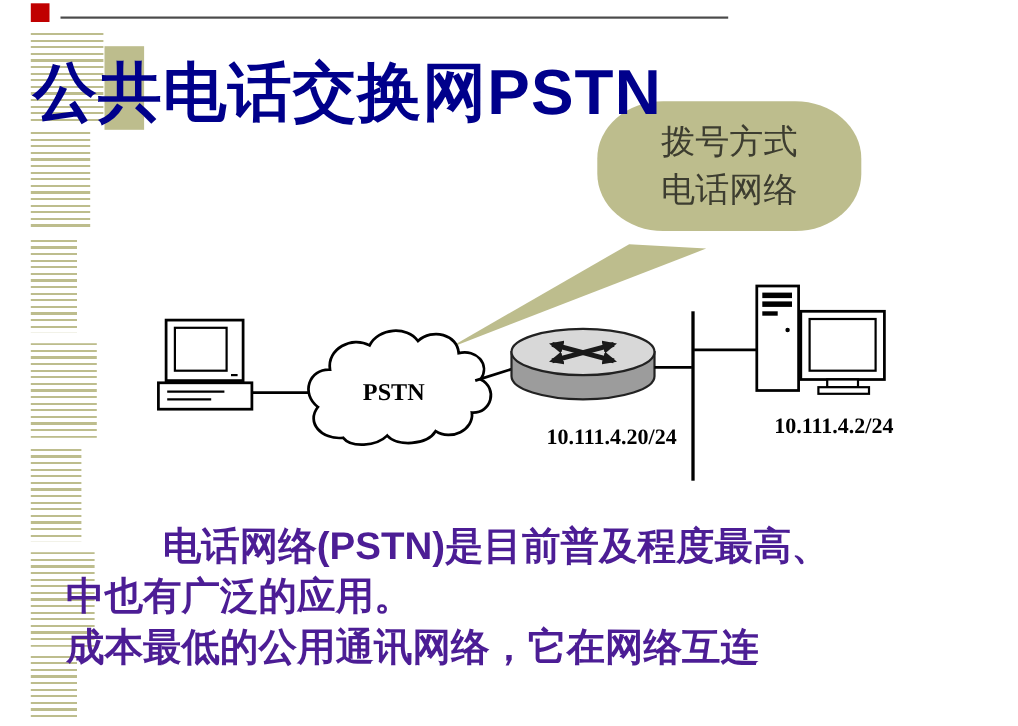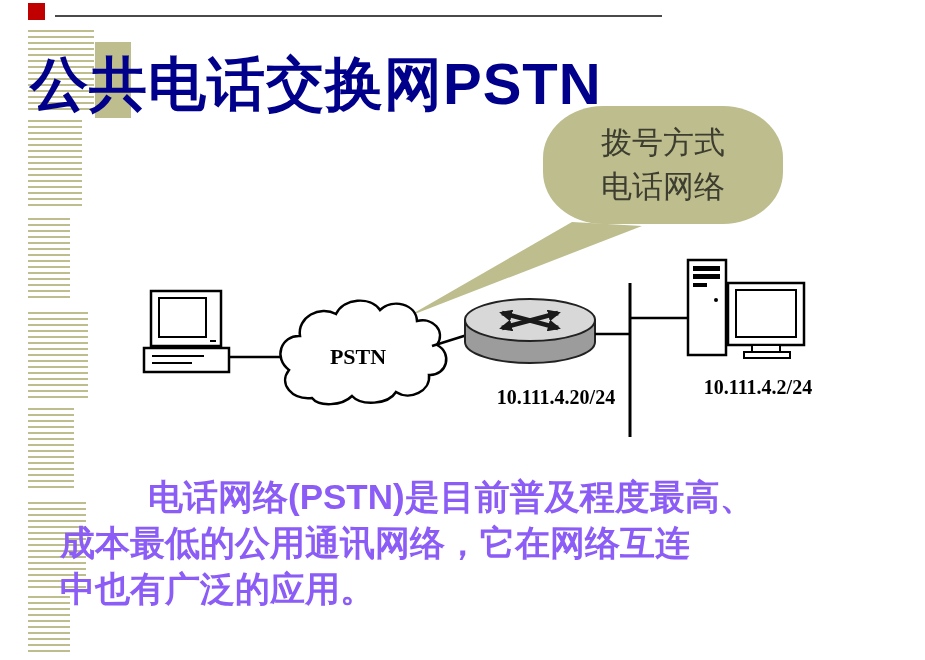--- a/index.html
+++ b/index.html
@@ -14,28 +14,28 @@
     position:absolute; left:28px; z-index:0;
     background:repeating-linear-gradient(to bottom, #bdbd8d 0px, #bdbd8d 2px, transparent 2px, transparent 6px);
   }
   .title-bar { position:absolute; left:95px; top:42px; width:36px; height:76px; background:#bdbd8d; z-index:1; }
   .title {
     position:absolute; left:30px; top:46px; z-index:3;
     font-size:58px; font-weight:bold; color:#00008b; letter-spacing:1px; white-space:nowrap;
   }
   .diagram { position:absolute; left:0; top:0; z-index:1; }
   .callout {
-    position:absolute; left:543px; top:106px; width:240px; height:118px; z-index:2;
+    position:absolute; left:543px; top:92px; width:240px; height:118px; z-index:2;
     background:#bdbd8d; border-radius:60px / 52px;
     display:flex; flex-direction:column; align-items:center; justify-content:center; gap:2px;
     font-family:"Liberation Serif", serif; font-size:31px; color:#3d3d30;
   }
   .body-text {
     position:absolute; left:60px; top:474px; width:840px; z-index:2;
-    font-size:35px; font-weight:bold; color:#8b5cf6; line-height:1.32;
+    font-size:35px; font-weight:bold; color:#4c1d95; line-height:1.32;
   }
   .body-text .indent { padding-left:88px; }
   .svg-label { font-family:"Liberation Serif", serif; font-weight:bold; fill:#000000; }
 </style>
 </head>
 <body>
 
 <div class="slide">
 
   <div class="red-square"></div>
@@ -104,17 +104,17 @@
 
   <h1 class="title">公共电话交换网PSTN</h1>
 
   <div class="callout">
     <div>拨号方式</div>
     <div>电话网络</div>
   </div>
 
   <div class="body-text">
     <div class="indent">电话网络(PSTN)是目前普及程度最高、</div>
+    <div>中也有广泛的应用。</div>
     <div>成本最低的公用通讯网络，它在网络互连</div>
-    <div>中也有广泛的应用。</div>
   </div>
 
 </div>
 
 </body></html>

